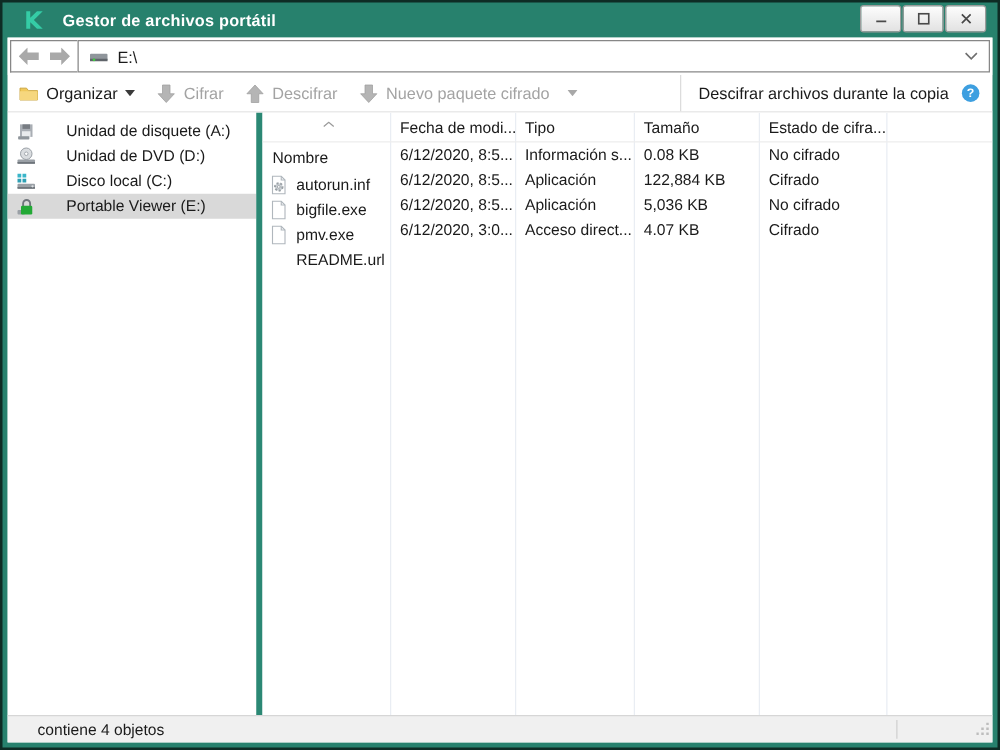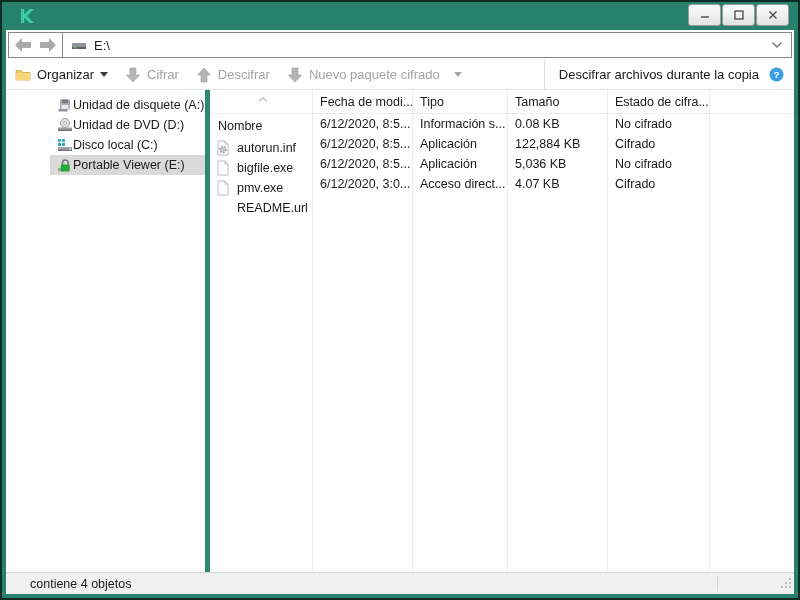--- a/index.html
+++ b/index.html
@@ -40,22 +40,22 @@
   .toolbar { height:30px; display:flex; align-items:center; padding-left:9px; gap:17px;
              border-bottom:1px solid #e3e3e3; flex:0 0 auto; }
   .tool-btn { display:flex; align-items:center; gap:6px; font-size:13px; color:#1a1a1a; cursor:pointer; white-space:nowrap; }
   .tool-btn.disabled { color:#a3a3a3; cursor:default; }
   .toolbar-right { margin-left:auto; height:100%; display:flex; align-items:center; gap:10px;
                    border-left:1px solid #dcdcdc; padding:0 10px 0 14px; }
   .decrypt-copy-label { font-size:13px; color:#1a1a1a; white-space:nowrap; }
   
   .main { flex:1; display:flex; overflow:hidden; }
   .sidebar { width:199px; background:#fff; padding-top:5px; flex:0 0 auto; }
-  .drive-item { height:20px; display:flex; align-items:center; gap:0; padding-left:7px;
-                font-size:12.5px; color:#1a1a1a; cursor:pointer; white-space:nowrap;margin-left:44px; }
+  .drive-item { height:20px; display:flex; align-items:center; gap:24px; padding-left:7px;
+                font-size:12.5px; color:#1a1a1a; cursor:pointer; white-space:nowrap; }
   .drive-item.selected { background:#d9d9d9; }
   .drive-icon { width:16px; height:16px; display:flex; flex:0 0 auto; }
   .panel-sep { width:5px; background:#2B8874; flex:0 0 auto; }
   .filelist { flex:1; position:relative; background:#fff; overflow:hidden; }
   .col-line { position:absolute; top:0; bottom:0; width:1px; background:#e9edf3; }
   .list-header { position:relative; height:24px; display:flex; align-items:center;
                  border-bottom:1px solid #ededed; font-size:12.5px; color:#1a1a1a; }
   .hcell { padding-left:8px; cursor:pointer; white-space:nowrap; overflow:hidden; }
   .sort-caret { position:absolute; top:1px; left:48px; }
   .file-row { height:20px; display:flex; align-items:center; font-size:12.5px; color:#1a1a1a; cursor:pointer; }
@@ -77,20 +77,21 @@
 <body>
 
 <div class="window">
 
   <div class="titlebar">
     <span class="k-logo">
       <svg width="20" height="20" viewBox="0 0 20 20">
           <path d="M4 3v14h3.2v-5.2L12.6 17h4.6l-7.1-7 7.1-7h-4.6L7.2 8.2V3z" fill="#35CCA6"></path>
         </svg>
     </span>
+    <span class="title">Gestor de archivos portátil</span>
     <div class="win-controls">
       <div class="win-btn">
         <svg width="12" height="12" viewBox="0 0 12 12">
             <line x1="2" y1="8" x2="10" y2="8" stroke="#4a4a4a" stroke-width="1.4"></line>
           </svg>
       </div>
       <div class="win-btn">
         <svg width="12" height="12" viewBox="0 0 12 12">
             <rect x="2" y="2" width="8" height="8" fill="none" stroke="#4a4a4a" stroke-width="1.3"></rect>
           </svg>

